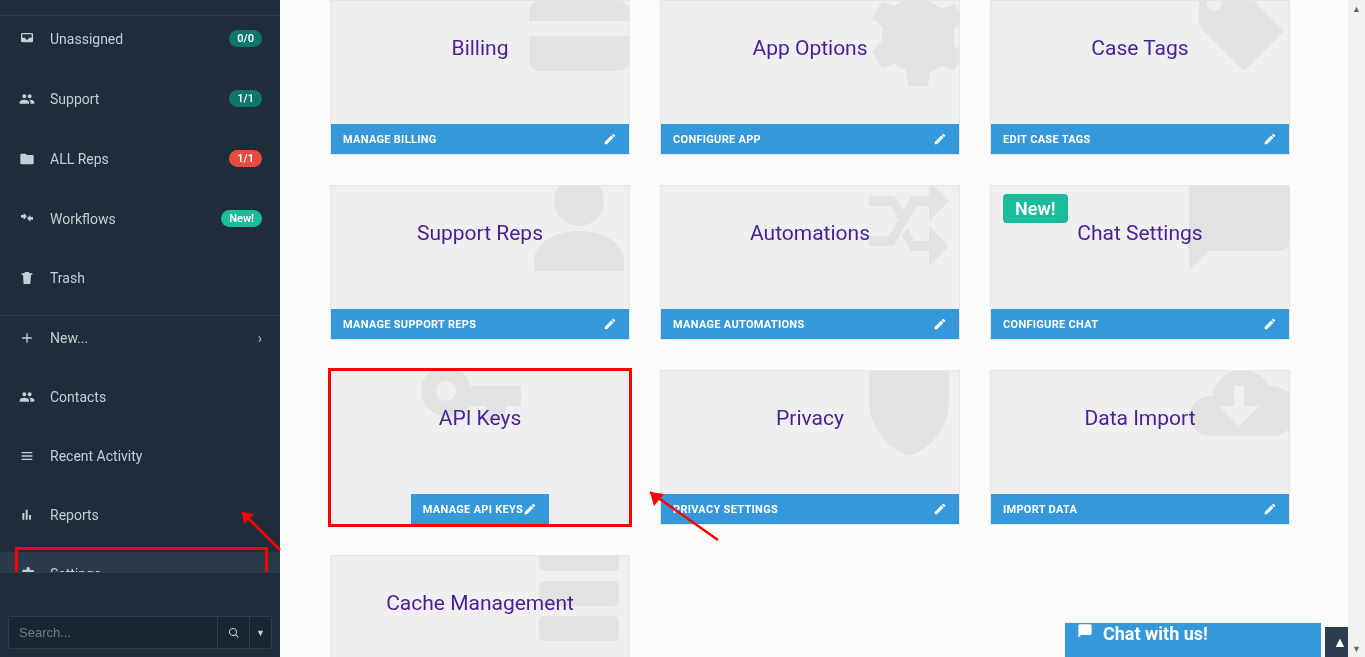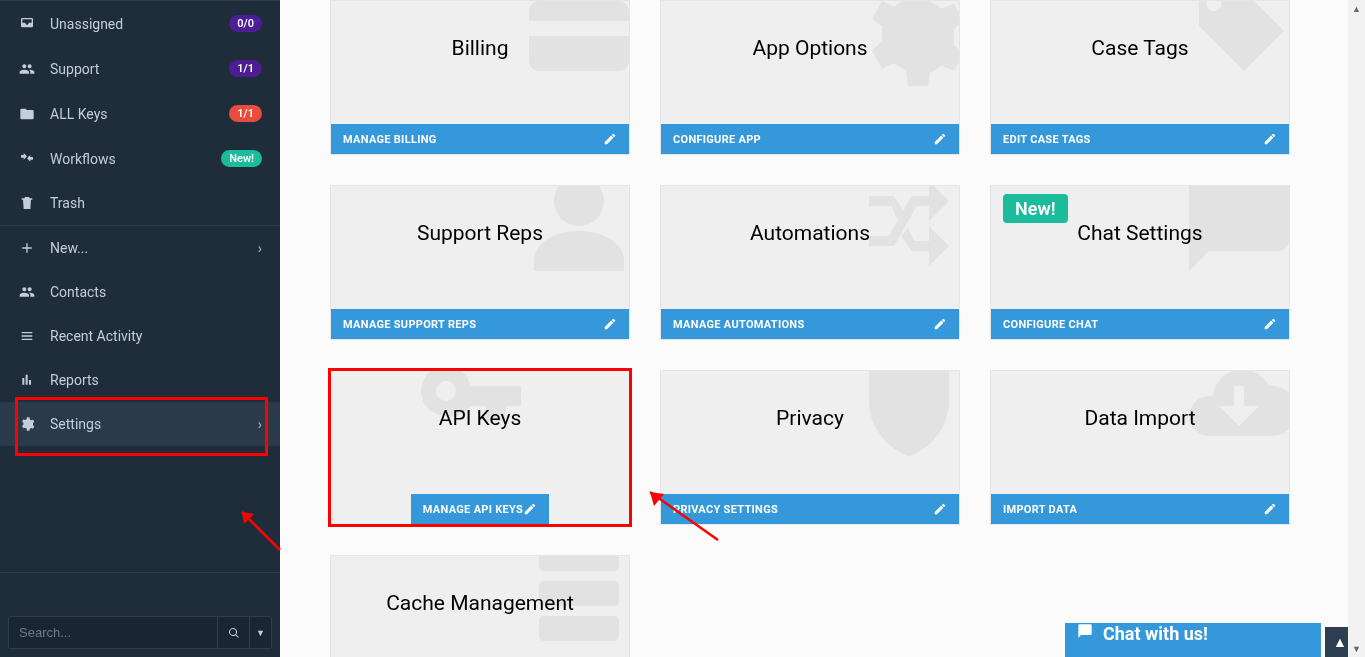--- a/index.html
+++ b/index.html
@@ -2,25 +2,25 @@
 <html><head>
 <meta charset="utf-8">
 <style>
   * { box-sizing: border-box; margin: 0; padding: 0; }
   html, body { height: 100%; font-family: -apple-system, BlinkMacSystemFont, "Segoe UI", Roboto, Arial, sans-serif; background: #fff; overflow: hidden; }
   body { display: flex; height: 657px; width: 1365px; position: relative; }
 
   
   .sidebar { width: 280px; background: #2c3e50; background: #1f2d3b; color: #c5ced7; display: flex; flex-direction: column; position: relative; }
   .sidebar-list { list-style: none; flex: 1; overflow-y: auto; }
-  .sidebar-item { display: flex; align-items: center; padding: 14px 18px; font-size: 14px; cursor: pointer; gap: 14px; position: relative; }
+  .sidebar-item { display: flex; align-items: center; padding: 14px 18px; font-size: 14px; cursor: pointer; gap: 14px; position: relative; margin-top: 15px; }
   .sidebar-item .icon { width: 18px; text-align: center; font-size: 14px; color: #c5ced7; flex-shrink: 0; }
   .sidebar-item .icon svg { width: 16px; height: 16px; fill: #c5ced7; display: block; margin: auto; }
   .sidebar-label { flex: 1; }
-  .badge { background: #4c1d95; color: #fff; font-size: 11px; font-weight: 600; padding: 2px 8px; border-radius: 10px; min-width: 28px; text-align: center; }
+  .badge { background: #0f766e; color: #fff; font-size: 11px; font-weight: 600; padding: 2px 8px; border-radius: 10px; min-width: 28px; text-align: center; }
   .badge.red { background: #e74c3c; }
   .badge.new { background: #1abc9c; }
   .chevron-icon { color: #97a6b5; font-weight: bold; font-size: 14px; }
   .sidebar-separator { border-top: 1px solid #2e3d4d; }
 
   .sidebar-settings-highlight { position: relative; background: #2a3a4b; }
   .sidebar-settings-highlight .highlight-frame { position: absolute; left: 15px; right: 12px; top: -5px; bottom: -10px; border: 3px solid #ff0000; pointer-events: none; }
 
   .sidebar-bottom { padding: 0 8px 8px 8px; border-top: 1px solid #2e3d4d; margin-top: auto; }
   .search-group { display: flex; margin-top: 43px; border: 1px solid #2e3d4d; border-radius: 2px; overflow: hidden; }
@@ -28,21 +28,21 @@
   .search-input::placeholder { color: #6e7c8a; }
   .search-btn { width: 32px; background: #1a2532; border: none; border-left: 1px solid #2e3d4d; color: #c5ced7; cursor: pointer; display: flex; align-items: center; justify-content: center; }
   .search-btn svg { width: 12px; height: 12px; fill: #c5ced7; }
   .search-caret { width: 22px; background: #1a2532; border: none; border-left: 1px solid #2e3d4d; color: #c5ced7; display: flex; align-items: center; justify-content: center; font-size: 9px; cursor: pointer; }
 
   
   .main { flex: 1; background: #fbfbfb; overflow-y: scroll; padding: 0 0 0 50px; position: relative; }
   .cards { display: flex; flex-wrap: wrap; gap: 30px 30px; padding-top: 0; width: 970px; }
   .card { width: 300px; height: 155px; background: #efefef; border: 1px solid #e5e5e5; position: relative; overflow: hidden; display: flex; flex-direction: column; }
   .card-body { flex: 1; display: flex; align-items: flex-start; justify-content: center; padding-top: 35px; position: relative; }
-  .card-title { color: #000000; font-size: 21px; font-weight: 400; text-align: center; z-index: 2; position: relative; }
+  .card-title { color: #4c1d95; font-size: 21px; font-weight: 400; text-align: center; z-index: 2; position: relative; }
   .card-bg-icon { position: absolute; right: -10px; top: -25px; opacity: 1; }
   .card-bg-icon svg { fill: #e2e2e2; }
   .card-footer { height: 30px; background: #3498db; color: #fff; display: flex; align-items: center; justify-content: space-between; padding: 12px 12px; font-size: 11px; font-weight: 700; letter-spacing: 0.3px; cursor: pointer; }
   .card-footer .pencil svg { width: 14px; height: 14px; fill: #fff; display: block; }
 
   .card.highlighted { outline: 3px solid #ff0000; outline-offset: -1px; align-items: center; }
 
   .new-pill { position: absolute; top: 8px; left: 12px; z-index: 5; background: #1abc9c; color: #fff; font-size: 18px; font-weight: 600; padding: 4px 12px; border-radius: 4px; }
 
   
@@ -86,21 +86,21 @@
       <span class="sidebar-label">Support</span>
       <span class="badge">1/1</span>
     </li>
 
     <li class="sidebar-item">
       <span class="icon">
         <svg viewBox="0 0 24 24">
             <path d="M10 4H4a2 2 0 0 0-2 2v12a2 2 0 0 0 2 2h16a2 2 0 0 0 2-2V8a2 2 0 0 0-2-2h-8l-2-2z"></path>
           </svg>
       </span>
-      <span class="sidebar-label">ALL Keys</span>
+      <span class="sidebar-label">ALL Reps</span>
       <span class="badge red">1/1</span>
     </li>
 
     <li class="sidebar-item">
       <span class="icon">
         <svg viewBox="0 0 24 24">
             <path d="M7 2v4H3v4h4v3l5-5-5-5v3zm10 7v-3l-5 5 5 5v-3h4V9h-4z"></path>
           </svg>
       </span>
       <span class="sidebar-label">Workflows</span>

